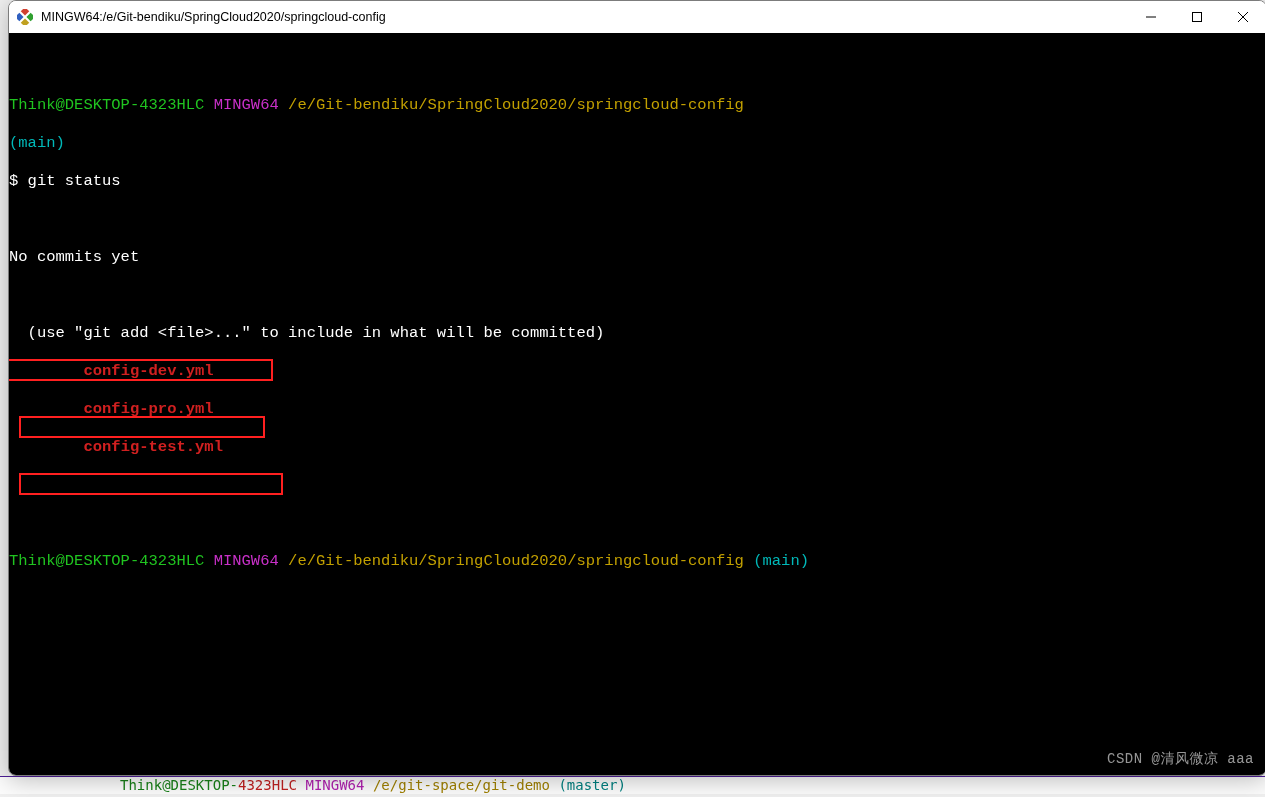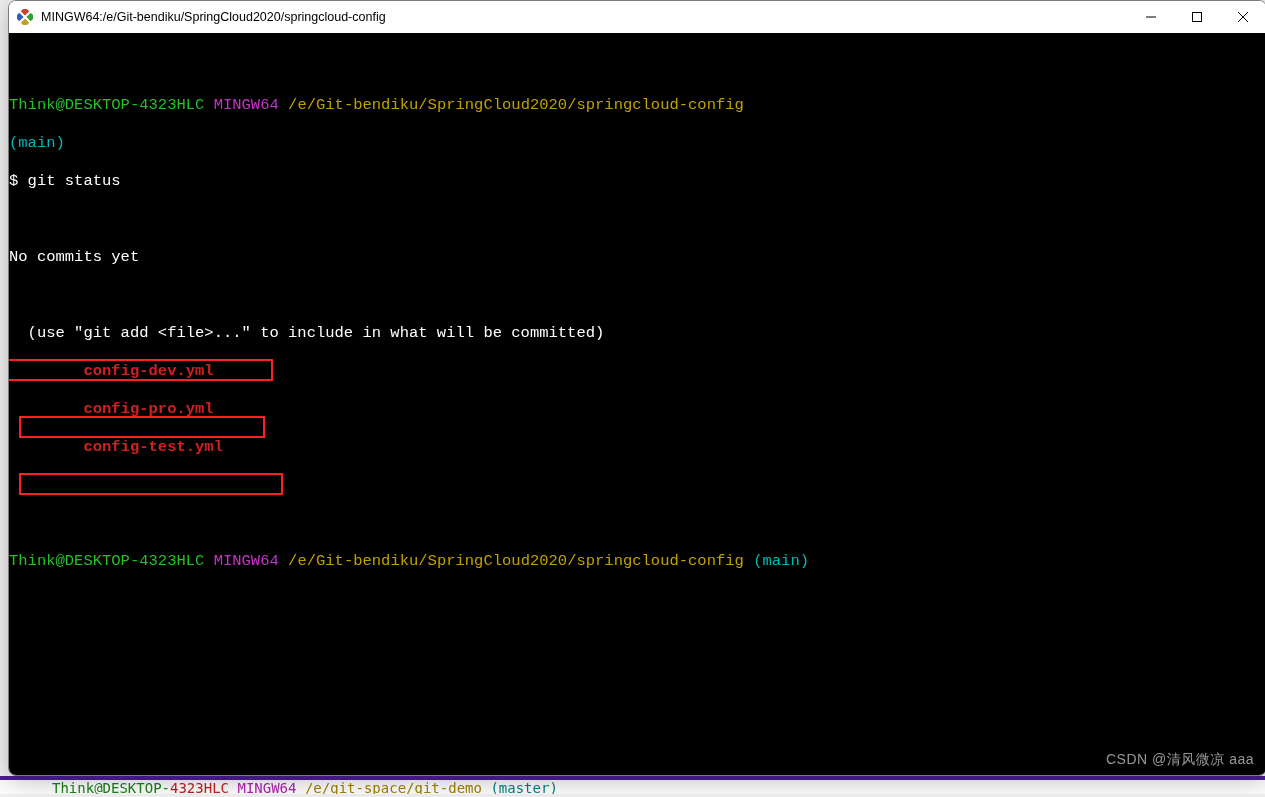--- a/index.html
+++ b/index.html
@@ -64,35 +64,35 @@
   .redbox {
     position: absolute;
     border: 2px solid #ff2020;
     background: transparent;
     pointer-events: none;
   }
   .watermark {
     position: absolute;
     right: 12px;
     bottom: 6px;
-    font-family: Liberation Sans, sans-serif;
+    font-family: Liberation Mono, monospace;
     font-size: 14px;
     color: #d6d6d6;
     opacity: 0.7;
     letter-spacing: 0.5px;
     text-shadow: 0 0 2px rgba(0,0,0,0.3);
   }
   .bg-strip {
     position: absolute;
     left: 0; right: 0; top: 776px; height: 18px;
     background: #fcfcfc;
-    border-top: 4px solid #4c1d95;
+    border-top: 1px solid #4c1d95;
     font-family: Consolas, monospace;
     font-size: 14px;
-    padding-left: 52px;
+    padding-left: 120px;
     color: #888;
     white-space: pre;
     overflow: hidden;
   }
   .bg-strip .user { color: #188018; }
   .bg-strip .sys  { color: #b020b0; }
   .bg-strip .path { color: #a08000; }
   .side-text {
     position: absolute;
     right: 4px;

